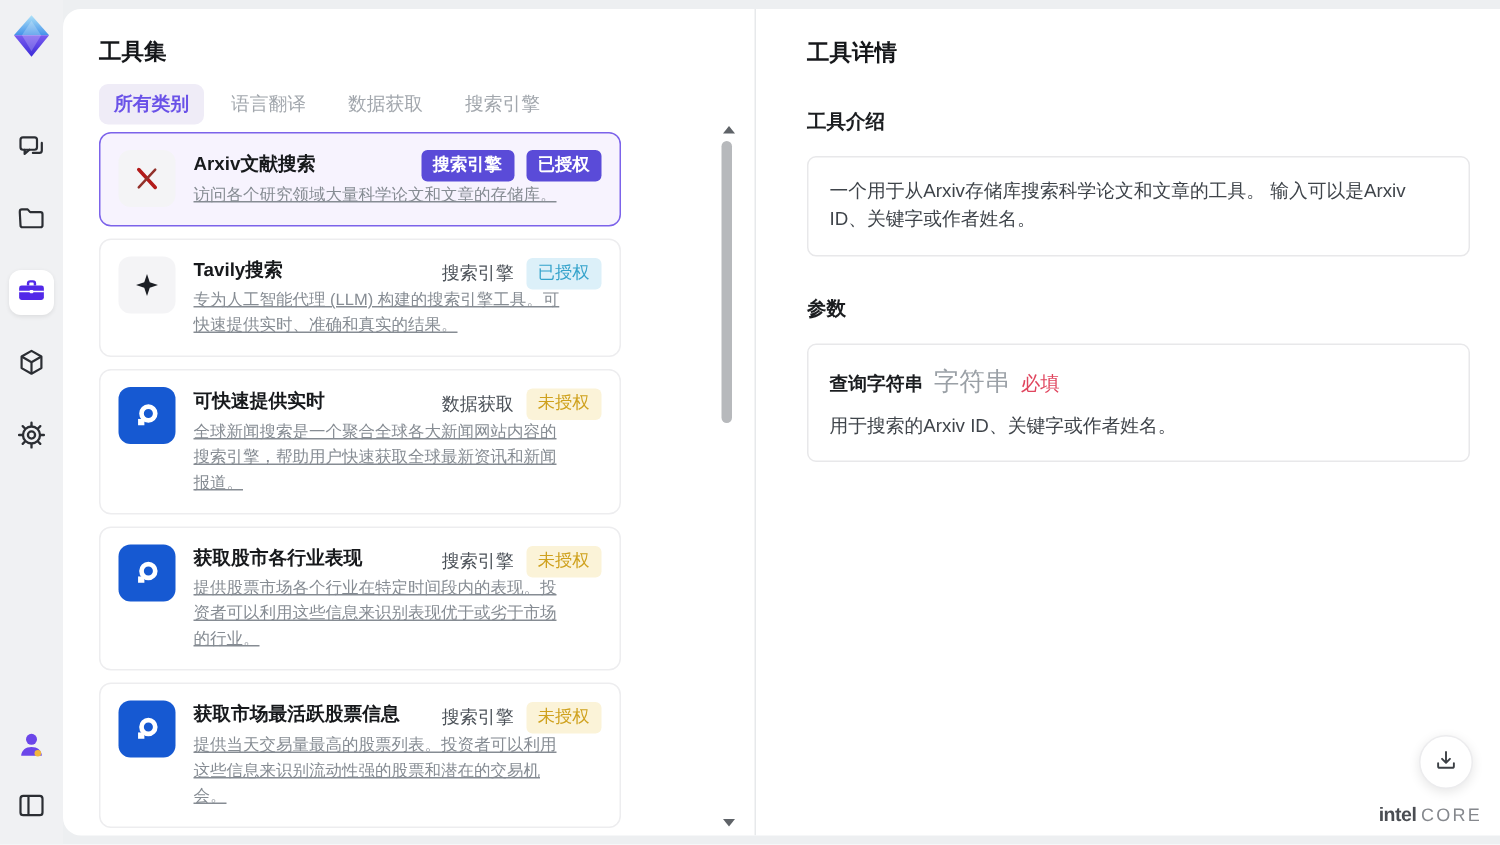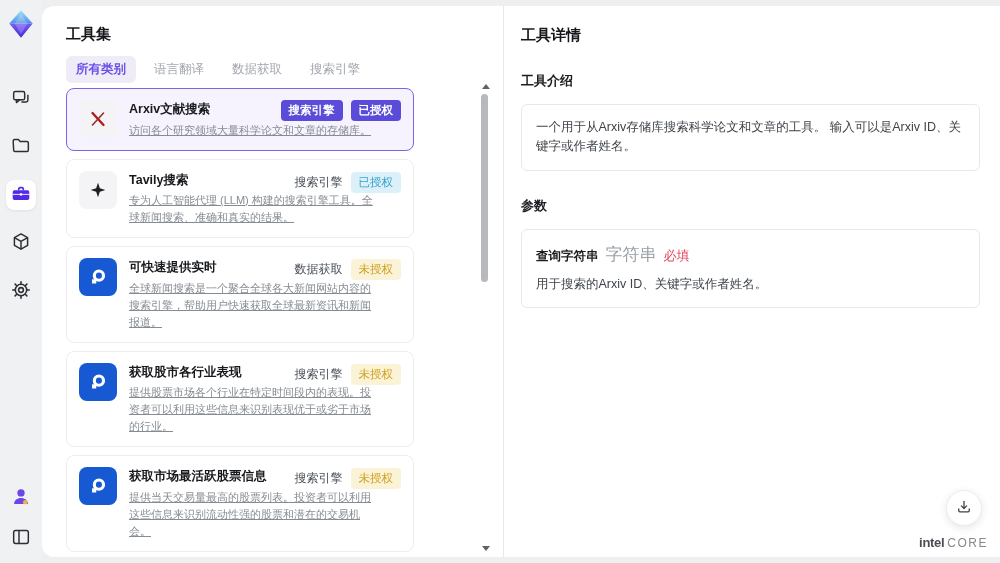--- a/index.html
+++ b/index.html
@@ -50,21 +50,21 @@
   
   .scrollbar { position:absolute; right:14px; top:78px; bottom:6px; width:8px; }
   .sb-up,.sb-down { position:absolute; left:1px; width:0; height:0; border-left:4px solid transparent;
     border-right:4px solid transparent; }
   .sb-up { top:0; border-bottom:5px solid #5f6368; }
   .sb-down { bottom:0; border-top:5px solid #5f6368; }
   .sb-thumb { position:absolute; left:0; top:10px; width:7px; height:188px; background:#b7b9bc; border-radius:4px; }
 
   
   .detail-panel { position:absolute; left:461px; top:0; right:0; height:100%;
-    border-left:1px solid #e7e9eb; padding:20px 20px 0 17px; }
+    border-left:1px solid #e7e9eb; padding:20px 20px 0 34px; }
   .detail-title { font-size:15px; font-weight:700; color:#15171a; margin-bottom:27px; }
   .section-title { font-size:13px; font-weight:700; color:#1b1d20; margin-bottom:14px; }
   .box { border:1px solid #e8e8ea; border-radius:6px; padding:13px 14px; background:#fff; margin-bottom:26px; }
   .box p { font-size:12.5px; color:#3f444a; line-height:1.55; }
   .param-head { display:flex; align-items:baseline; gap:7px; }
   .p-name { font-size:12.5px; font-weight:700; color:#1b1d20; }
   .p-type { font-size:17px; color:#9aa0a6; }
   .p-req { font-size:13px; color:#e0455e; }
   .p-desc { font-size:12px; color:#4a4f55; margin-top:9px; line-height:1.5; }
 
@@ -195,21 +195,21 @@
       </div>
 
       <div class="card">
         <div class="tool-icon ic-lightgray">
           <svg viewBox="0 0 24 24" width="22" height="22">
             <polygon points="12,4 14,10 20,12 14,14 12,20 10,14 4,12 10,10" fill="#1b1e24"></polygon>
           </svg>
         </div>
         <div class="tool-text">
           <div class="tool-name">Tavily搜索</div>
-          <div class="tool-desc">专为人工智能代理 (LLM) 构建的搜索引擎工具。全球新闻搜索、准确和真实的结果。</div>
+          <div class="tool-desc">专为人工智能代理 (LLM) 构建的搜索引擎工具。可快速提供实时、准确和真实的结果。</div>
         </div>
         <div class="badges">
           <span class="cat-text">搜索引擎</span>
           <span class="badge cyan">已授权</span>
         </div>
       </div>
 
       <div class="card">
         <div class="tool-icon ic-blue">
           <svg viewBox="0 0 24 24" width="22" height="22">

